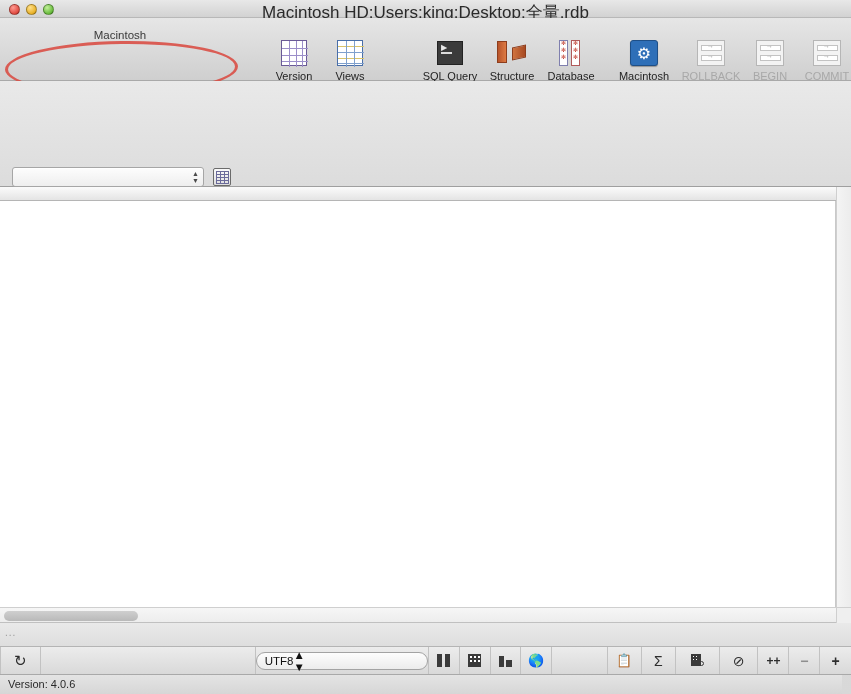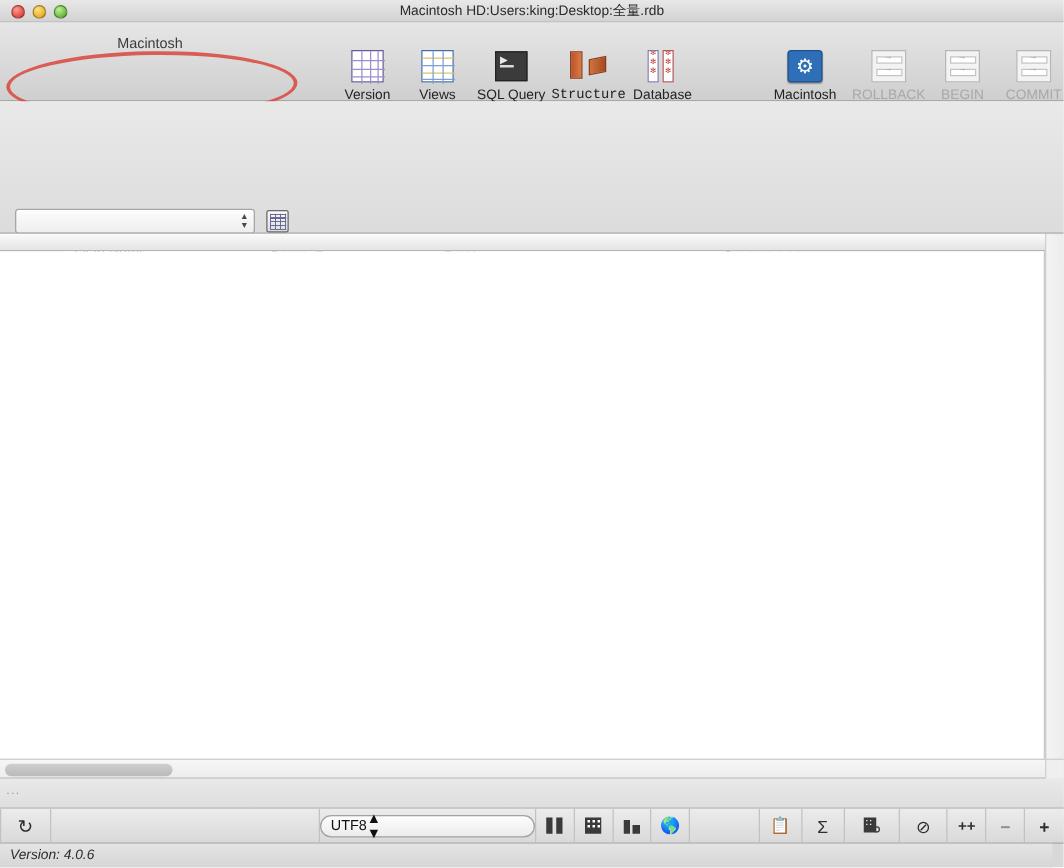--- a/index.html
+++ b/index.html
@@ -25,21 +25,21 @@
     background: linear-gradient(#e8e8e8, #d2d2d2);
     border-bottom: 1px solid #b8b8b8;
   }
   .traffic { position:absolute; top:4px; display:flex; gap:6px; left:9px; }
   .tl { width:11px; height:11px; border-radius:50%; border:1px solid rgba(0,0,0,.30); }
   .tl-red    { background: radial-gradient(circle at 35% 30%, #ff9a92, #e04b41 70%, #b8352c); }
   .tl-yellow { background: radial-gradient(circle at 35% 30%, #ffe08a, #e8b128 70%, #c08f10); }
   .tl-green  { background: radial-gradient(circle at 35% 30%, #c2f09a, #68bb3c 70%, #4d9526); }
   .wintitle {
     position:absolute; left:0; top:1px; width:851px; text-align:center;
-    font-size:11px; color:#2a2a2a;
+    font-size:17px; color:#2a2a2a;
   }
 
   
   .toolbar {
     position:absolute; left:0; top:18px; width:851px; height:63px;
     background: linear-gradient(#e6e6e6, #cfcfcf);
     border-bottom:1px solid #a9a9a9;
   }
   .dbbox { position:absolute; left:12px; top:6px; width:216px; }
   .dbbutton {
@@ -223,21 +223,21 @@
     display:flex; align-items:center; padding:0 8px;
     font-size:11.5px; color:#111; position:relative;
   }
 
   .mini-grid { width:13px; height:13px; position:relative; display:inline-block; }
   .mini-grid i { position:absolute; background:#3a3a3a; }
 
   .statusbar {
     position:absolute; left:0; top:675px; width:842px; height:19px;
     background: linear-gradient(#e4e4e4,#d6d6d6);
-    font-size:11px; color:#2a2a2a;font-style:italic;
+    font-size:11px; color:#2a2a2a;
   }
   .sb-left { position:absolute; left:8px; top:3px; }
   .sb-center { position:absolute; left:0; top:3px; width:851px; text-align:center; }
 </style>
 </head>
 <body>
 
 <div id="app">
 
   <div class="titlebar">
@@ -280,28 +280,28 @@
             <i style="left:0;top:11px;width:26px;height:1px;"></i>
             <i class="yel" style="left:0;top:17px;width:26px;height:1px;"></i>
             <i style="left:0;top:22px;width:26px;height:1px;"></i>
             <i style="left:8px;top:0;width:1px;height:26px;"></i>
             <i style="left:16px;top:0;width:1px;height:26px;"></i>
           </div>
         </div>
         <div class="lbl">Views</div>
       </div>
 
+      <div class="tbitem" style="width:62px;margin-left:41px;">
+        <div class="tbicon">
+          <div class="sqlico"></div>
+        </div>
+        <div class="lbl">SQL Query</div>
+      </div>
+
       <div class="tbitem" style="width:62px;">
-        <div class="tbicon">
-          <div class="sqlico"></div>
-        </div>
-        <div class="lbl">SQL Query</div>
-      </div>
-
-      <div class="tbitem" style="width:62px;font-family:Liberation Mono, monospace;">
         <div class="tbicon">
           <div class="structico">
               <div class="b1"></div>
               <div class="b2"></div>
             </div>
         </div>
         <div class="lbl">Structure</div>
       </div>
 
       <div class="tbitem">

